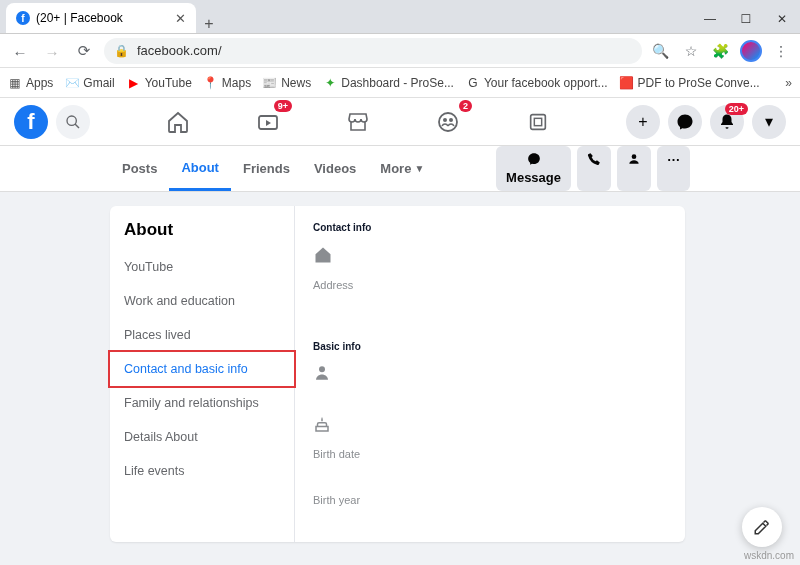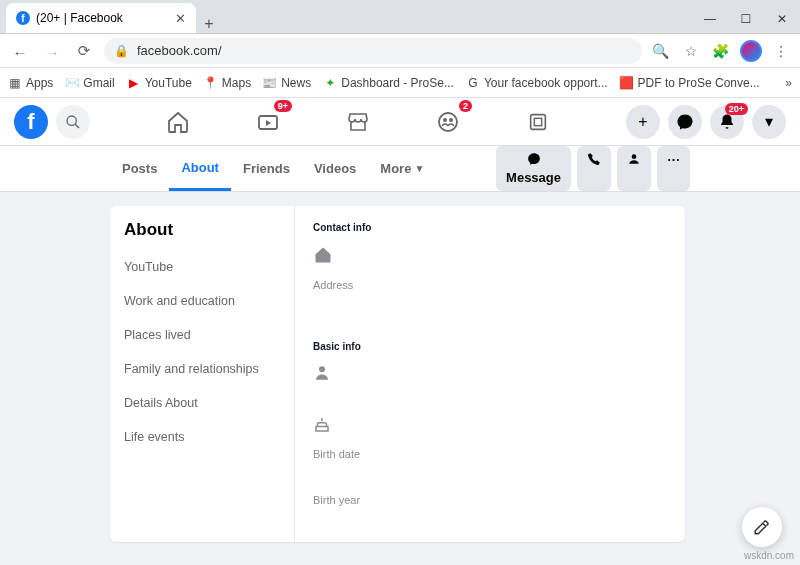--- a/index.html
+++ b/index.html
@@ -234,20 +234,21 @@
     </div>
   </div>
 
   <div class="content">
     <div class="card about-card">
       <div class="sidebar">
         <h3>About</h3>
         <div class="sb-item">YouTube</div>
         <div class="sb-item">Work and education</div>
         <div class="sb-item">Places lived</div>
+        <div class="sb-item selected">Contact and basic info</div>
         <div class="sb-item">Family and relationships</div>
         <div class="sb-item">Details About</div>
         <div class="sb-item">Life events</div>
       </div>
       <div class="main">
         <div class="section-title">Contact info</div>
         <div class="field">
           <span class="ficon">
               <svg width="20" height="20" viewBox="0 0 24 24">
                 <path d="M3 11l9-8 9 8v10H3z" fill="#8a8d91"></path>

